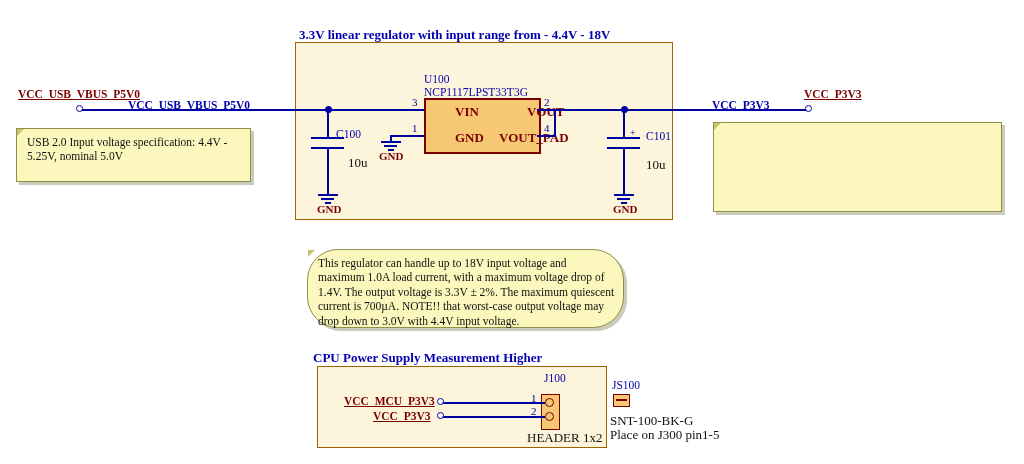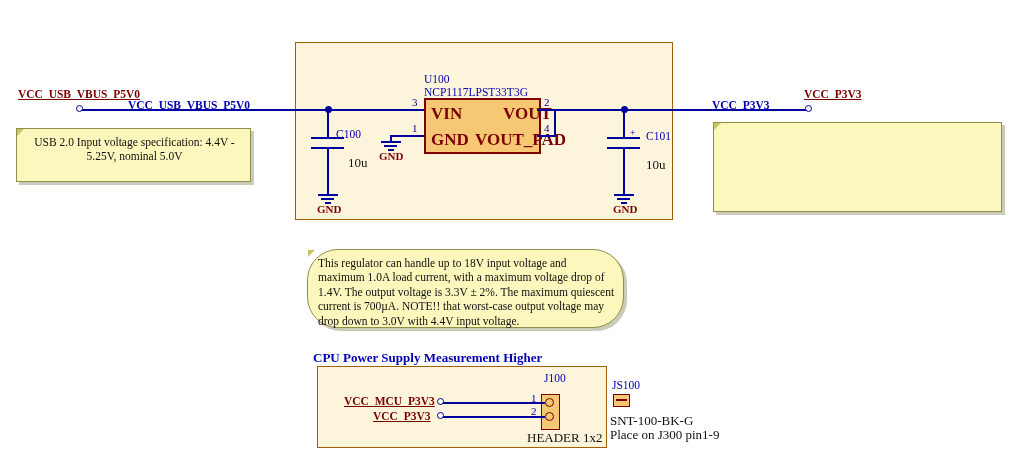--- a/index.html
+++ b/index.html
@@ -69,24 +69,25 @@
     white-space: nowrap;
     text-decoration: underline;
   }
   .netlabel.blue {
     color: #0000b0;
     font-weight: bold;
   }
   .pinname {
     position: absolute;
     font-family: "Liberation Serif", serif;
-    font-size: 17px;
+    font-size: 13px;
     font-weight: bold;
     color: #7a0000;
     white-space: nowrap;
+    margin-left: 24px;
   }
   .pinnum {
     position: absolute;
     font-family: "Liberation Serif", serif;
     font-size: 11px;
     color: #0000a0;
     white-space: nowrap;
   }
   .refdes {
     position: absolute;
@@ -170,20 +171,21 @@
     font-size: 10px;
     color: #0000a0;
   }
 </style>
 </head>
 <body>
 
 <div id="sheet">
 
   <div class="block-box" style="left:295px; top:42px; width:376px; height:176px;"></div>
+  <div class="block-title" style="left:299px; top:27px;">3.3V linear regulator with input range from - 4.4V - 18V</div>
 
   <div class="ic-body" style="left:424px; top:98px; width:113px; height:52px;"></div>
   <div class="refdes" style="left:424px; top:73px;">U100</div>
   <div class="refdes" style="left:424px; top:86px;">NCP1117LPST33T3G</div>
 
   <div class="pinname" style="left:431px; top:104px;">VIN</div>
   <div class="pinname" style="left:431px; top:130px;">GND</div>
   <div class="pinname" style="left:503px; top:104px;">VOUT</div>
   <div class="pinname" style="left:475px; top:130px;">VOUT_PAD</div>
 
@@ -236,21 +238,21 @@
   <div class="wire v" style="left:623px; top:147px; height:47px;"></div>
   <div class="polarity" style="left:630px; top:127px;">+</div>
   <div class="refdes" style="left:646px; top:130px;">C101</div>
   <div class="value" style="left:646px; top:157px;">10u</div>
 
   <div class="gnd-bar1" style="left:614px; top:194px;"></div>
   <div class="gnd-bar2" style="left:617px; top:198px;"></div>
   <div class="gnd-bar3" style="left:621px; top:202px;"></div>
   <div class="gnd-text" style="left:613px; top:203px;">GND</div>
 
-  <div class="note" style="left:16px; top:128px; width:235px; height:54px;text-align:center;">
+  <div class="note" style="left:16px; top:128px; width:235px; height:54px;">
     <span class="corner"></span>
     <span>USB 2.0 Input voltage specification: 4.4V - 5.25V, nominal 5.0V</span>
   </div>
 
   <div class="note" style="left:713px; top:122px; width:289px; height:90px;">
     <span class="corner"></span>
   </div>
 
   <div class="note" style="left:307px; top:249px; width:317px; height:79px;border-radius:31px;">
     <span class="corner"></span>
@@ -273,15 +275,15 @@
   <div class="term" style="left:437px; top:398px;"></div>
   <div class="term" style="left:437px; top:412px;"></div>
   <div class="netlabel" style="left:344px; top:395px;">VCC_MCU_P3V3</div>
   <div class="netlabel" style="left:373px; top:410px;">VCC_P3V3</div>
 
   <div class="refdes" style="left:612px; top:379px;">JS100</div>
   <div class="jumper-box" style="left:613px; top:394px;">
     <div class="jumper-bar" style="left:2px; top:4px; width:11px;"></div>
   </div>
   <div class="value" style="left:610px; top:413px;">SNT-100-BK-G</div>
-  <div class="value" style="left:610px; top:427px;">Place on J300 pin1-9</div>
+  <div class="value" style="left:610px; top:427px;">Place on J300 pin1-5</div>
 
 </div>
 
 </body></html>

